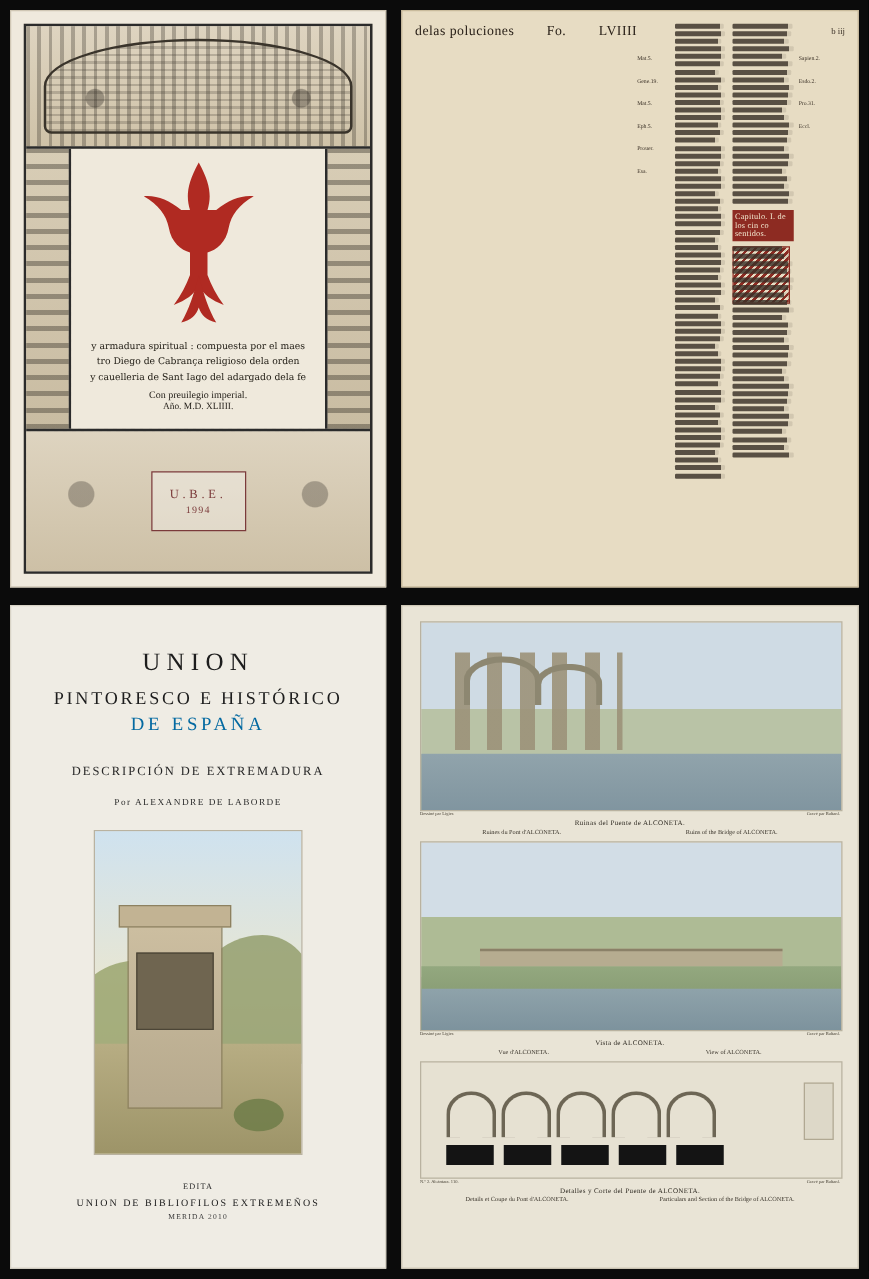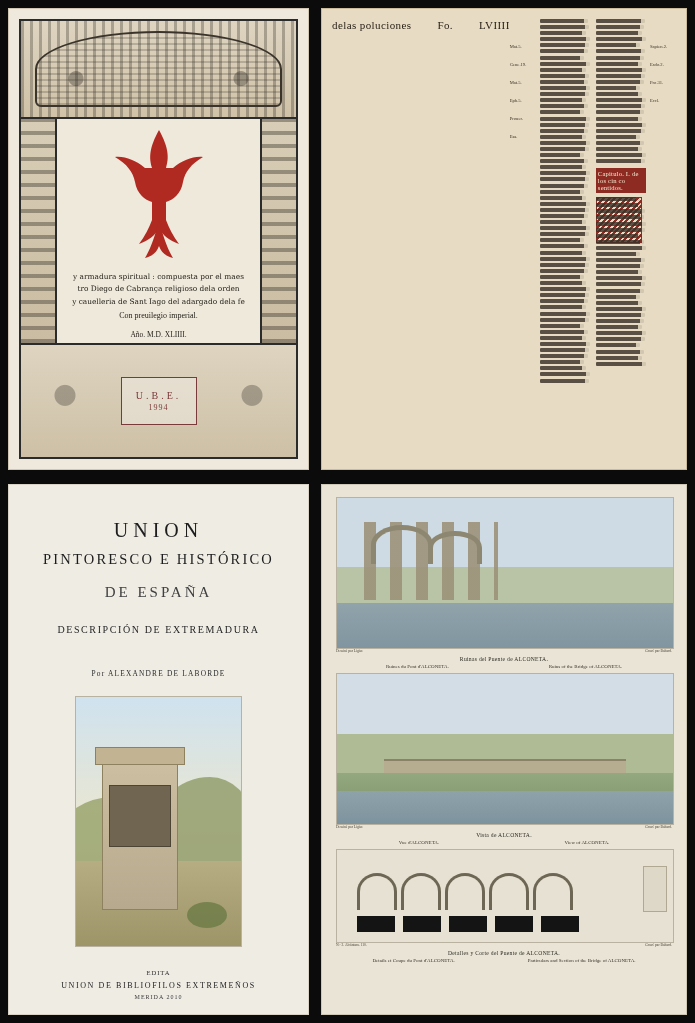--- a/index.html
+++ b/index.html
@@ -57,21 +57,21 @@
   .cross-wrap{height:150px;display:flex;align-items:center;justify-content:center;width:100%;}
   .p1 .titleword{
     font-size:37px;letter-spacing:2px;color:#1c1c1c;margin-top:2px;
     font-family:"Liberation Serif",serif;
   }
   .p1 .subtitle{
     font-size:7.4px;line-height:9.4px;text-align:center;color:#242018;
     padding:3px 8px 0 8px;font-family:"DejaVu Serif",serif;
   }
   .p1 .privilege{font-size:8px;margin-top:5px;color:#201c16;font-family:Liberation Serif, serif;}
-  .p1 .year{font-size:7.5px;margin-top:10px;color:#201c16;}
+  .p1 .year{font-size:7.5px;margin-top:0;color:#201c16;}
   .p1 .botband{
     height:112px;border-top:2px solid #2b2b2b;position:relative;
     background:
       radial-gradient(circle at 16% 45%, rgba(40,35,30,.30) 0 10px, rgba(0,0,0,0) 11px),
       radial-gradient(circle at 84% 45%, rgba(40,35,30,.30) 0 10px, rgba(0,0,0,0) 11px),
       linear-gradient(#ded4c0,#cdc0a6);
     display:flex;align-items:center;justify-content:center;text-align:center;
   }
   .stamp{
     width:74px;height:46px;border:1px solid #7b3a3a;color:#7b3a3a;
@@ -106,23 +106,23 @@
     background:
       repeating-linear-gradient(135deg,#8d2b22 0 2px,#e7dcc3 2px 4px);
   }
   .p2 .foot{text-align:right;font-size:7px;color:#3b3127;padding-top:2px;}
 
   
   .p3{background:#efece4;border:1px solid #d8d3c6;display:flex;flex-direction:column;
       align-items:center;padding:34px 26px 14px 26px;}
   .p3 .t1{font-size:20px;letter-spacing:5px;color:#1d1d1d;}
   .p3 .t2{font-size:14.5px;letter-spacing:2.2px;color:#1d1d1d;margin-top:9px;text-align:left;}
-  .p3 .t3{font-size:15px;letter-spacing:3px;color:#404040;margin-top:16px;}
+  .p3 .t3{font-size:15px;letter-spacing:3px;color:#0369a1;margin-top:4px;}
   .p3 .t4{font-size:10px;letter-spacing:1.6px;color:#272727;margin-top:23px;}
-  .p3 .author{font-size:7.4px;letter-spacing:1.2px;color:#2c2c2c;margin-top:34px;}
+  .p3 .author{font-size:7.4px;letter-spacing:1.2px;color:#2c2c2c;margin-top:14px;}
   .p3 .plate{
     margin-top:18px;width:165px;height:258px;border:1px solid #b9b2a0;
     background:linear-gradient(#cfe0ec 0 38%, #dfe3cf 38% 60%, #c9c3a6 60% 100%);
     position:relative;overflow:hidden;
   }
   .plate .sky{position:absolute;inset:0;background:linear-gradient(#cfe2ef,#e7e6d4 45%,#d7d2b4);}
   .plate .hill{position:absolute;left:-10%;bottom:26%;width:70%;height:34%;
     background:#9aa46f;border-radius:60% 70% 0 0;opacity:.85;}
   .plate .hill2{position:absolute;right:-6%;bottom:28%;width:60%;height:40%;
     background:#8f9a66;border-radius:70% 50% 0 0;opacity:.8;}
@@ -355,20 +355,21 @@
         </div>
 
         <div class="gloss">
           <div>Sapien.2.</div>
           <div>Esdo.2.</div>
           <div>Pro.31.</div>
           <div>Eccl.</div>
         </div>
       </div>
 
+      <div class="foot">b iij</div>
     </div>
   </div>
 
   <div class="cell q3">
     <div class="page p3">
       <div class="t1">UNION</div>
       <div class="t2">PINTORESCO E HISTÓRICO</div>
       <div class="t3">DE ESPAÑA</div>
       <div class="t4">DESCRIPCIÓN DE EXTREMADURA</div>
       <div class="author">Por ALEXANDRE DE LABORDE</div>

